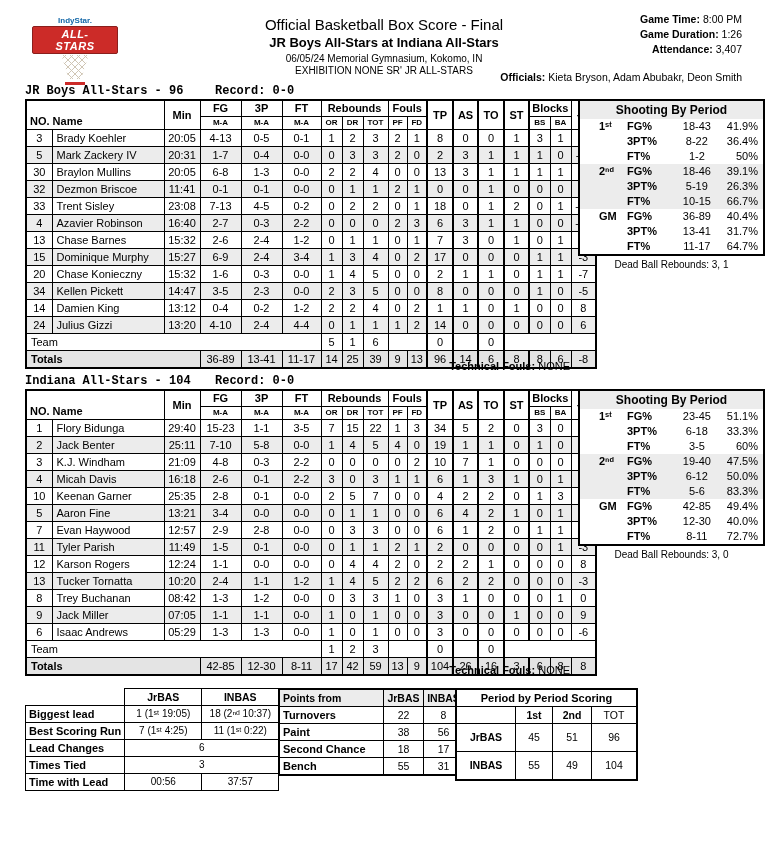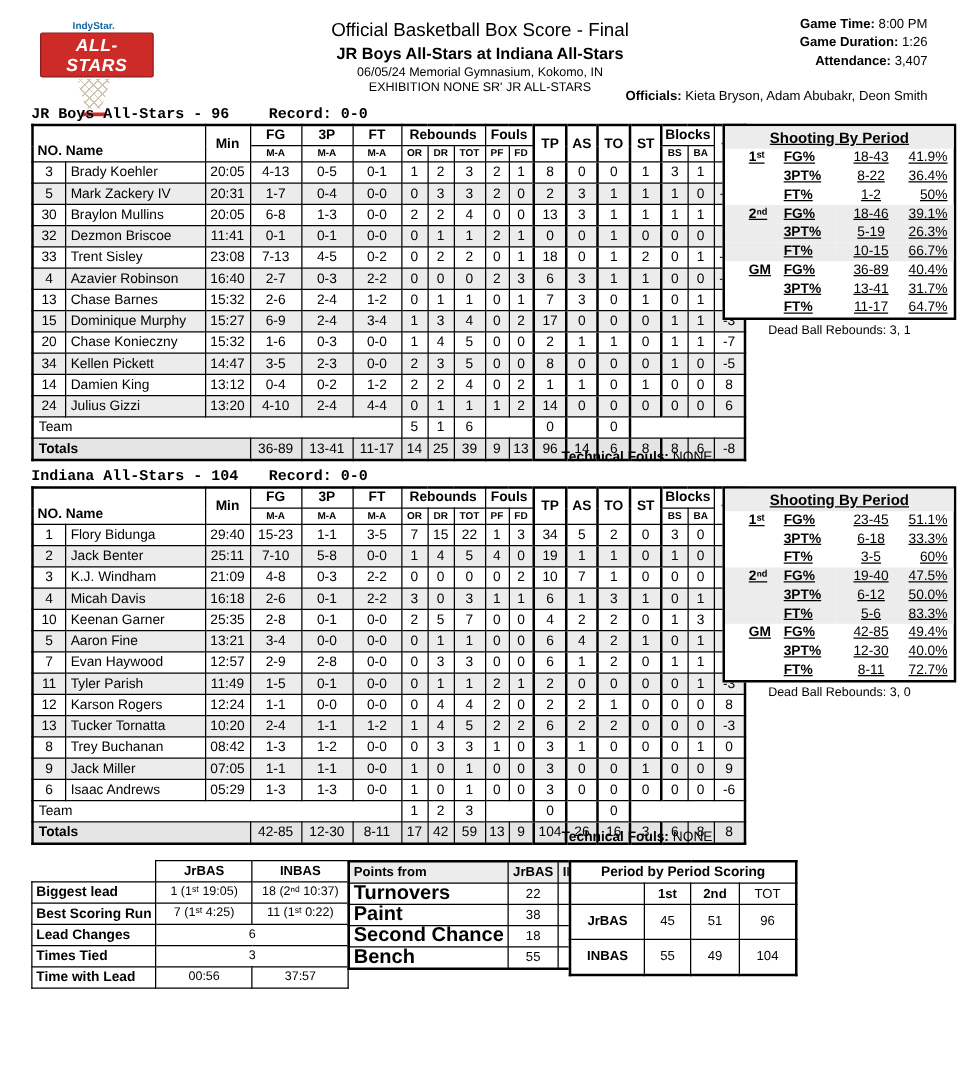--- a/index.html
+++ b/index.html
@@ -3,21 +3,21 @@
 <meta charset="utf-8">
 <style>
   html,body{margin:0;padding:0;background:#fff;}
   body{font-family:"Liberation Sans","DejaVu Sans",sans-serif;color:#000;}
   .page{position:relative;width:768px;height:866px;background:#fff;overflow:hidden;}
 
   
   .logo{position:absolute;left:32px;top:16px;width:86px;text-align:center;}
   .logo-top{font-size:8px;font-weight:bold;color:#1468a8;}
   .logo-banner{display:inline-block;background:#cc2b28;color:#fff;font-weight:bold;font-style:italic;
-    font-size:14px;letter-spacing:.5px;padding:1px 20px;border:1px solid #8a1f1d;border-radius:2px;margin-top:1px;}
+    font-size:11px;letter-spacing:.5px;padding:1px 20px;border:1px solid #8a1f1d;border-radius:2px;margin-top:1px;}
   .logo-net{width:34px;height:24px;margin:1px auto 0;
     background:repeating-linear-gradient(45deg,#cfc5b4 0 1px,transparent 1px 5px),
                repeating-linear-gradient(-45deg,#cfc5b4 0 1px,transparent 1px 5px);
     clip-path:polygon(10% 0,90% 0,68% 100%,32% 100%);}
   .logo-sub{width:20px;height:3px;background:#cc2b28;margin:3px auto 0;}
 
   .hdr-center{position:absolute;left:184px;top:16px;width:400px;text-align:center;}
   .hc1{font-size:15px;}
   .hc2{font-size:13px;font-weight:bold;margin-top:2px;}
   .hc3{font-size:10px;margin-top:3px;}
@@ -41,21 +41,21 @@
   .box .c-dr,.box .c-tot,.box .c-fd,.box .c-ba{border-left:none;}
   .box .c-tp,.box .c-as,.box .c-to,.box .c-st,.box .c-bs,.box .bl2{border-left:2px solid #000;}
   tbody.players tr:nth-child(even) td{background:#ececec;}
   .box tr.totals td{background:#e4e4e4;}
   .box tr.totals .c-name{font-weight:bold;}
 
   .tech{position:absolute;width:545px;left:25px;text-align:right;font-size:11px;}
 
   
   .shootwrap{position:absolute;left:578px;width:187px;}
-  .shootbox{border:2px solid #000;background:#fff;text-decoration:underline;}
+  .shootbox{border:2px solid #000;background:#fff;}
   .shoot-title{font-weight:bold;font-size:12px;text-align:center;background:#ececec;height:18px;line-height:18px;}
   .shoot{width:100%;border-collapse:collapse;font-size:11px;}
   .shoot td{height:15px;line-height:15px;padding:0 2px;white-space:nowrap;}
   .shoot .c-period{font-weight:bold;width:24px;text-align:left;padding-left:19px;}
   .shoot .c-label{font-weight:bold;width:40px;text-align:left;}
   .shoot .c-ma{width:52px;text-align:center;}
   .shoot .c-pct{text-align:right;padding-right:5px;}
   tbody.srows tr:nth-child(n+4):nth-child(-n+6) td{background:#ececec;}
   .deadball{font-size:10px;text-align:center;margin-top:3px;}
 
@@ -66,21 +66,21 @@
   .ghost{border:none !important;background:transparent;}
   .lead{position:absolute;left:25px;top:688px;}
   .lead .lbl{text-align:left;font-size:11px;}
   .lead td{font-size:10px;}
   .lead th.chdr{width:70px;}
   .lead .lbl{width:92px;margin-top:40px;}
 
   .points{position:absolute;left:278px;top:688px;border:2px solid #000;}
   .points th{background:#ececec;}
   .points th.phdr{text-align:left;width:97px;}
-  .points .c-label{font-weight:bold;text-align:left;width:97px;font-size:16px;}
+  .points .c-label{font-weight:bold;text-align:left;width:97px;font-size:11px;}
   .points .c-v1,.points .c-v2{width:33px;}
 
   .period{position:absolute;left:455px;top:688px;border:2px solid #000;}
   .period .ptitle{font-size:11px;}
   .period th.norm{font-weight:normal;}
   .period tr.tall th,.period tr.tall td{height:27px;line-height:27px;}
   .period .pl{width:52px;}
   .period .p1{width:30px;}.period .p2{width:32px;}.period .p3{width:38px;}
 </style>
 </head>

